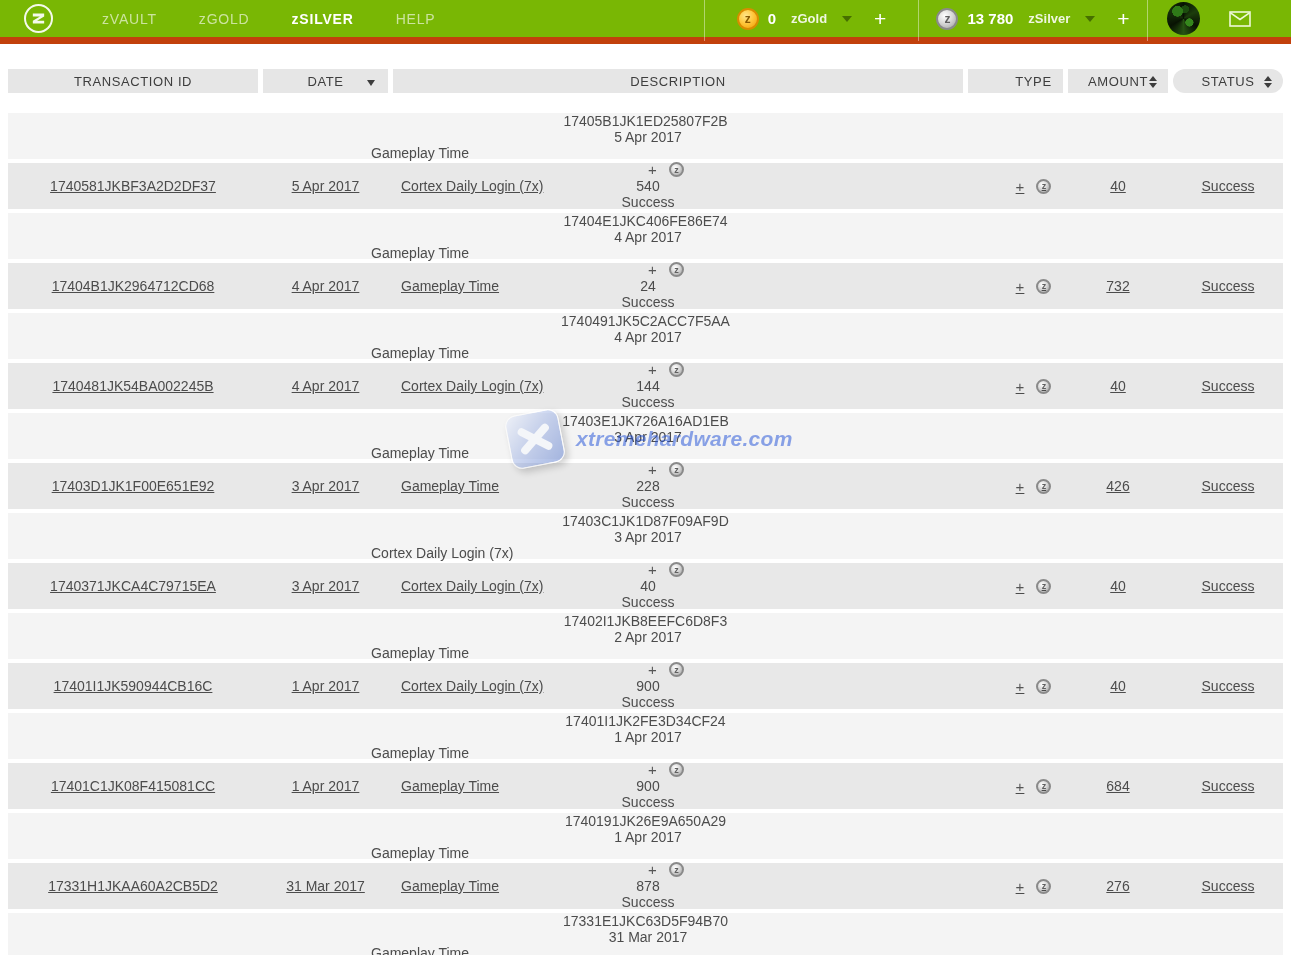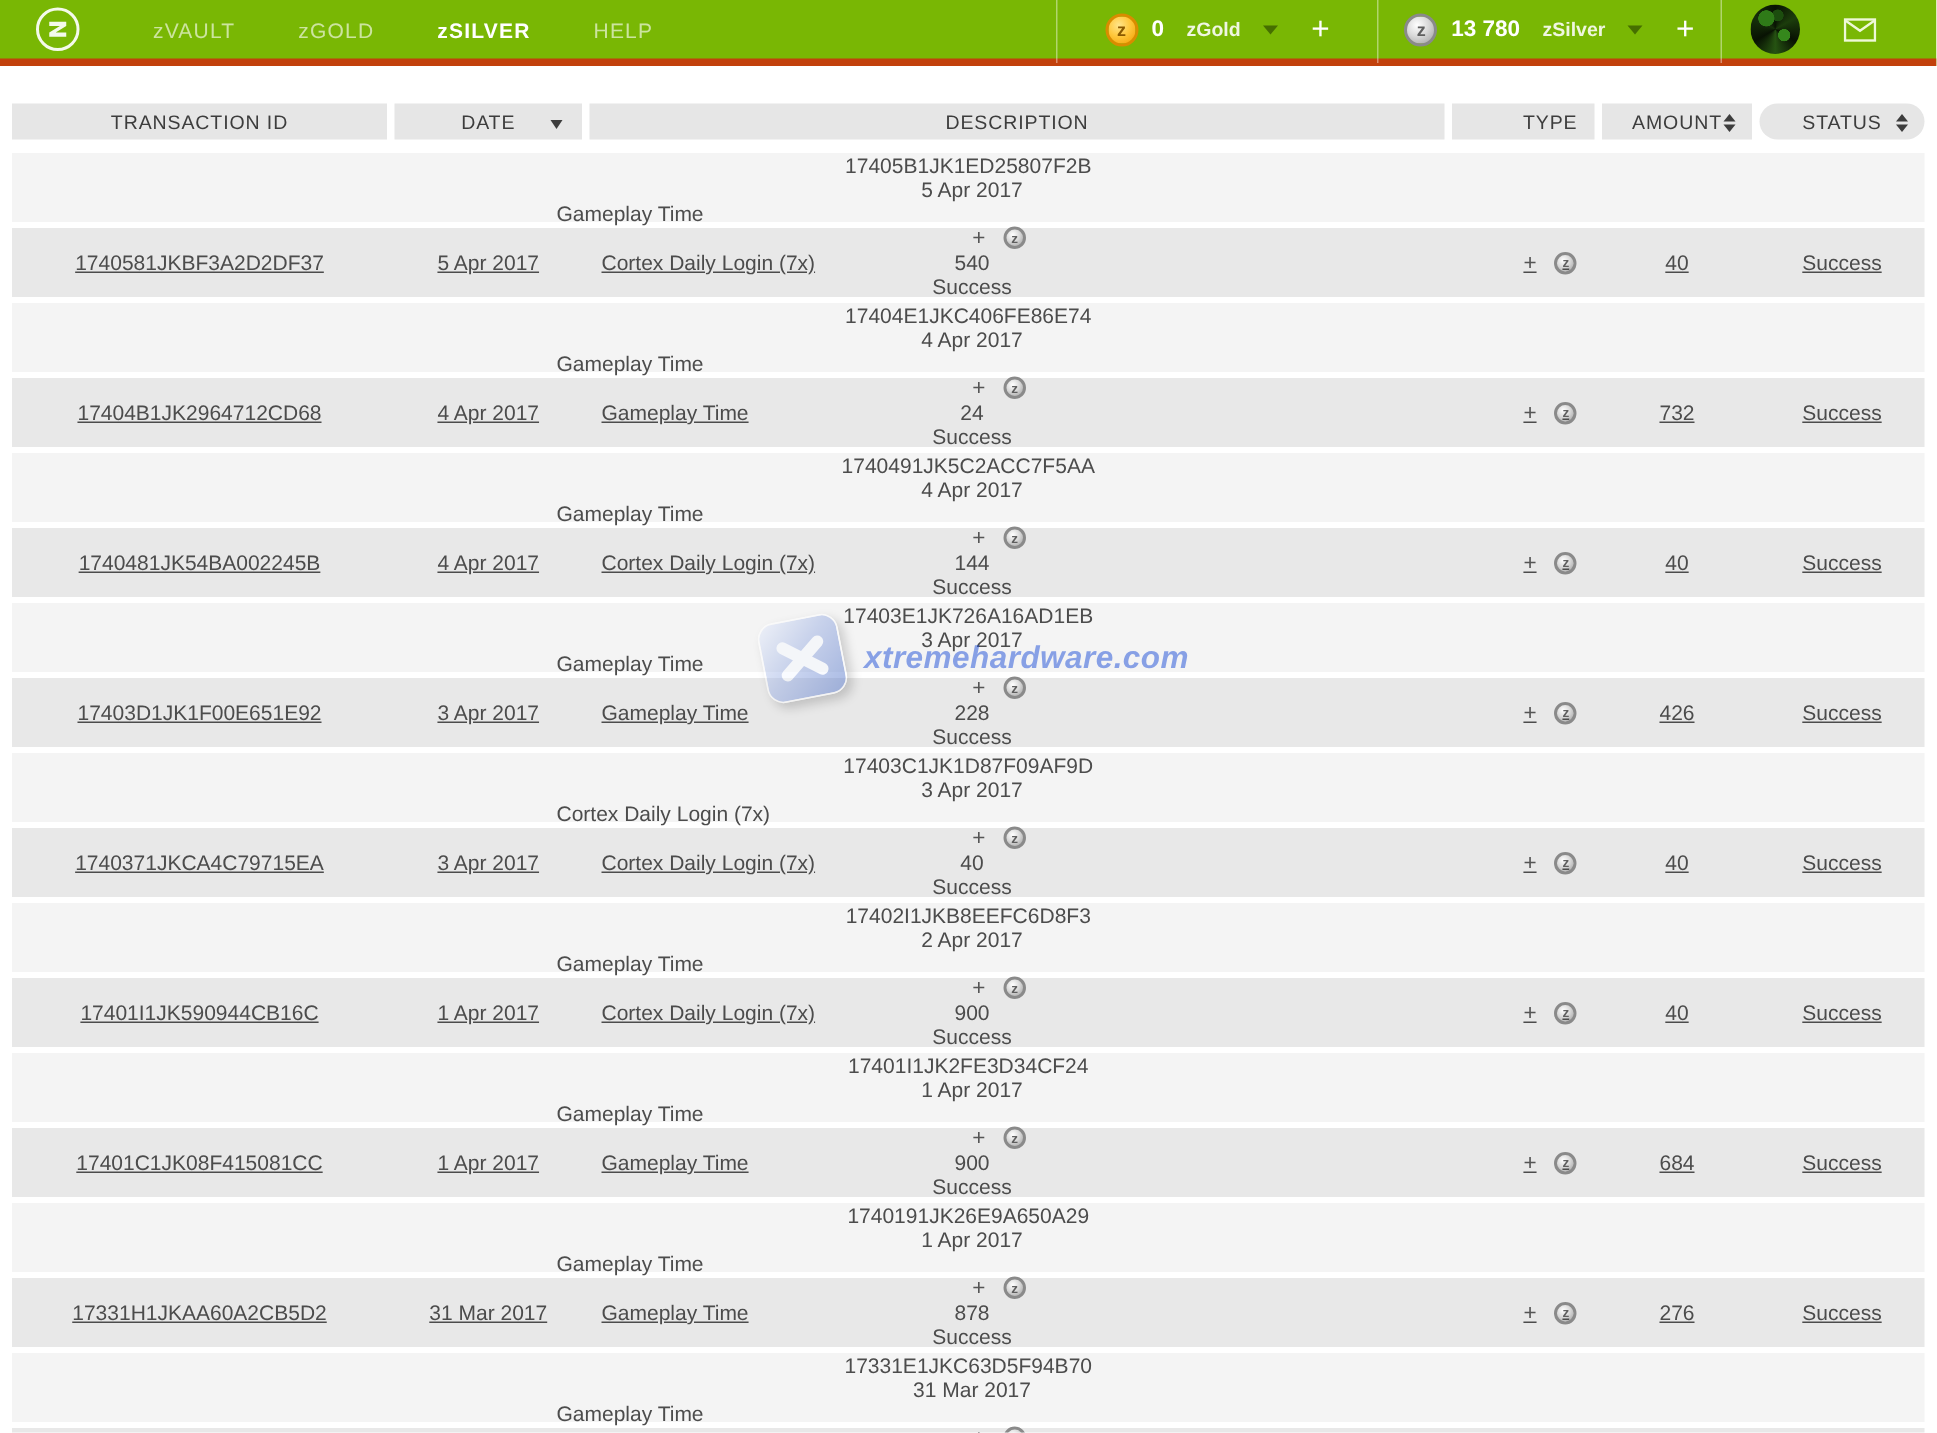--- a/index.html
+++ b/index.html
@@ -1,21 +1,21 @@
 <!DOCTYPE html>
 <html><head>
 <meta charset="utf-8">
 <style>
   * { margin:0; padding:0; box-sizing:border-box; }
   html,body { width:1291px; height:955px; overflow:hidden; background:#ffffff;
     font-family:"Liberation Sans", sans-serif; }
 
   
   .topbar { height:44px; background:#79b704; display:flex; align-items:center;
-    border-bottom:5px solid #c2410c; }
+    border-bottom:7px solid #c2410c; }
   .logo-circle { width:29px; height:29px; margin-left:24px; border-radius:50%;
     border:2px solid rgba(255,255,255,.92); display:flex; align-items:center; justify-content:center; }
   .logo-circle svg { display:block; }
   .nav { display:flex; align-items:center; margin-left:28px; }
   .nav-item { font-size:14px; letter-spacing:.8px; color:rgba(255,255,255,.62);
     padding:0 21px; cursor:pointer; line-height:44px; }
   .nav-item.active { color:#ffffff; font-weight:bold; }
 
   .bar-right { margin-left:auto; display:flex; align-items:center; height:44px; }
   .vdiv { width:1px; height:44px; background:rgba(255,255,255,.42); }
@@ -39,21 +39,21 @@
     background:
       radial-gradient(circle at 32% 28%, #2f7a18 0 16%, rgba(0,0,0,0) 17%),
       radial-gradient(circle at 68% 62%, #35871c 0 13%, rgba(0,0,0,0) 14%),
       radial-gradient(circle at 55% 22%, #1c4d0e 0 12%, rgba(0,0,0,0) 13%),
       conic-gradient(#081203, #1c3d0c, #081203, #265312, #081203, #16300a, #081203);
     cursor:pointer; }
   .mail-icon { cursor:pointer; display:flex; }
 
   
   .table-wrap { margin:25px 8px 0 8px; position:relative; }
-  .thead { display:flex; height:24px; margin-bottom:9px; }
+  .thead { display:flex; height:24px; margin-bottom:20px; }
   .th { background:#e6e6e6; color:#3d3d3d; font-size:13px; letter-spacing:.6px;
     display:flex; align-items:center; justify-content:center; position:relative; cursor:pointer; }
   .th + .th { margin-left:5px; }
   .c1 { width:250px; } .c2 { width:125px; } .c3 { width:570px; }
   .c4 { width:95px;padding-left:36px; } .c5 { width:100px; } .c6 { width:110px;border-radius:14px; }
 
   .sort-desc { position:absolute; right:13px; top:11px; width:0; height:0;
     border-left:4px solid transparent; border-right:4px solid transparent; border-top:6px solid #3d3d3d; }
   .sort-both { position:absolute; right:11px; top:7px; display:flex; flex-direction:column; gap:2px; }
   .sort-both .up { width:0; height:0; border-left:4px solid transparent; border-right:4px solid transparent;

